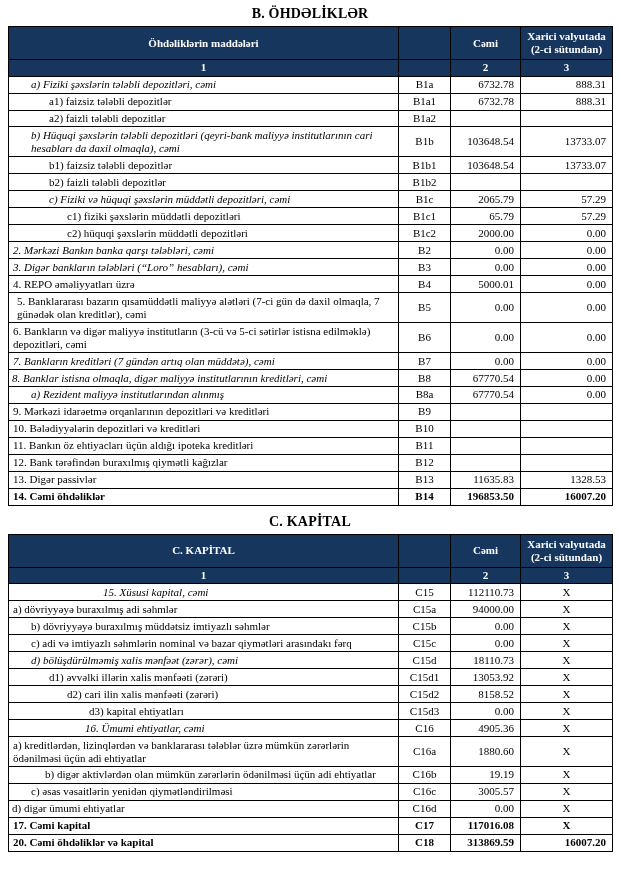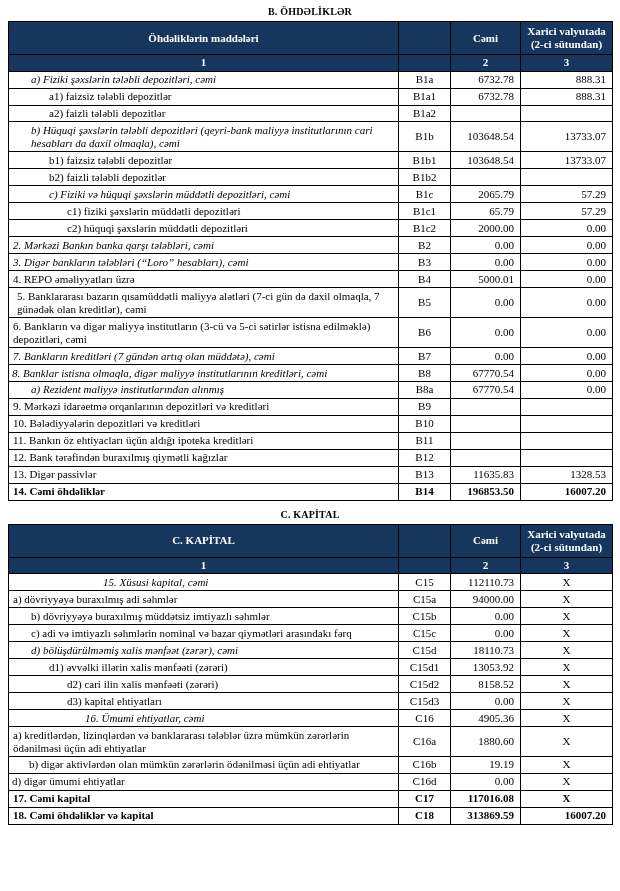--- a/index.html
+++ b/index.html
@@ -5,21 +5,21 @@
   * { box-sizing: border-box; margin: 0; padding: 0; }
   html, body { background: #ffffff; }
   body {
     width: 620px;
     min-height: 891px;
     font-family: "Liberation Serif", serif;
     padding: 4px 8px 6px 8px;
   }
   .section-title {
     text-align: center;
-    font-size: 10px;
+    font-size: 14px;
     font-weight: bold;
     margin: 2px 0 4px 0;
     letter-spacing: 0.2px;
   }
   table {
     border-collapse: collapse;
     width: 100%;
     table-layout: fixed;
   }
   th, td { border: 1px solid #000; }
@@ -277,56 +277,62 @@
           <td class="num">13053.92</td>
           <td class="xcell">X</td>
         </tr>
         <tr>
           <td class="desc" style="padding-left: 58px;">d2) cari ilin xalis mənfəəti (zərəri)</td>
           <td class="code">C15d2</td>
           <td class="num">8158.52</td>
           <td class="xcell">X</td>
         </tr>
         <tr>
-          <td class="desc" style="padding-left: 58px;">d3) kapital ehtiyatları</td>
+          <td class="desc" style="padding-left: 80px;">d3) kapital ehtiyatları</td>
           <td class="code">C15d3</td>
           <td class="num">0.00</td>
           <td class="xcell">X</td>
         </tr>
         <tr>
           <td class="desc italic" style="padding-left: 76px;">16. Ümumi ehtiyatlar, cəmi</td>
           <td class="code">C16</td>
           <td class="num">4905.36</td>
           <td class="xcell">X</td>
         </tr>
         <tr>
           <td class="desc" style="padding-left: 4px;">a) kreditlərdən, lizinqlərdən və banklararası  tələblər üzrə mümkün zərərlərin ödənilməsi üçün adi ehtiyatlar</td>
           <td class="code">C16a</td>
           <td class="num">1880.60</td>
           <td class="xcell">X</td>
         </tr>
         <tr>
-          <td class="desc" style="padding-left: 20px;">b) digər aktivlərdən olan mümkün zərərlərin ödənilməsi üçün adi ehtiyatlar</td>
+          <td class="desc" style="padding-left: 36px;">b) digər aktivlərdən olan mümkün zərərlərin ödənilməsi üçün adi ehtiyatlar</td>
           <td class="code">C16b</td>
           <td class="num">19.19</td>
+          <td class="xcell">X</td>
+        </tr>
+        <tr>
+          <td class="desc" style="padding-left: 22px;">c) əsas vəsaitlərin yenidən qiymətləndirilməsi</td>
+          <td class="code">C16c</td>
+          <td class="num">3005.57</td>
           <td class="xcell">X</td>
         </tr>
         <tr>
           <td class="desc" style="">d) digər ümumi ehtiyatlar</td>
           <td class="code">C16d</td>
           <td class="num">0.00</td>
           <td class="xcell">X</td>
         </tr>
         <tr>
           <td class="desc bold" style="padding-left: 4px;">17. Cəmi kapital</td>
           <td class="code bold">C17</td>
           <td class="num bold">117016.08</td>
           <td class="xcell bold">X</td>
         </tr>
         <tr>
-          <td class="desc bold" style="padding-left: 4px;">18. Cəmi öhdəliklər və kapital</td>
+          <td class="desc bold" style="padding-left: 4px;">20. Cəmi öhdəliklər və kapital</td>
           <td class="code bold">C18</td>
           <td class="num bold">313869.59</td>
           <td class="num bold">16007.20</td>
         </tr>
       </tbody>
   </table>
 </div>
 
 </body></html>

